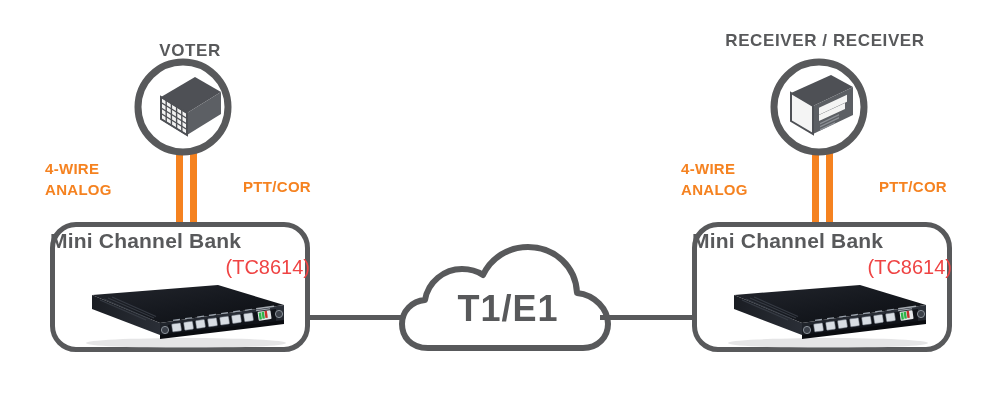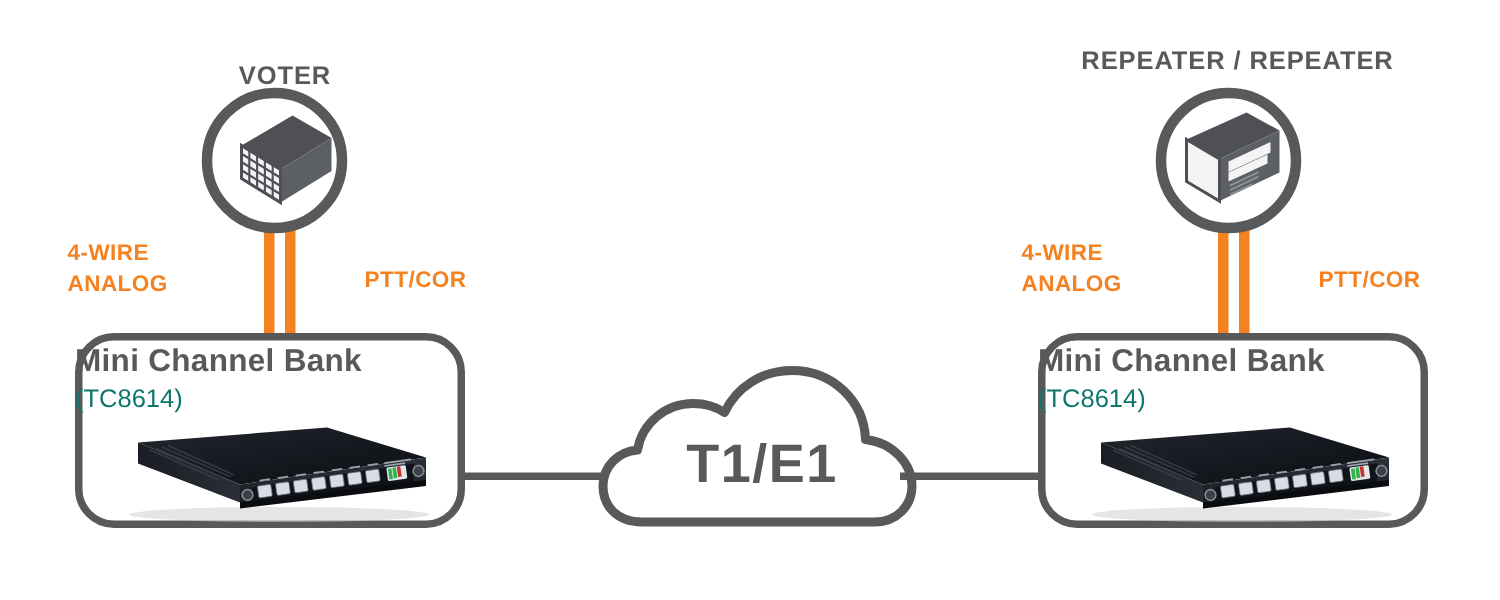--- a/index.html
+++ b/index.html
@@ -65,23 +65,23 @@
   .device-title {
     font-family: "Liberation Sans", sans-serif;
     font-weight: bold;
     font-size: 21px;
     color: #58595B;
     white-space: nowrap;
     letter-spacing: 0.2px;
   }
   .device-model {
     font-family: "Liberation Sans", sans-serif;
-    font-size: 17px;
-    color: #0f766e;
-    text-align: left;
+    font-size: 20px;
+    color: #ef4444;
+    text-align: right;
     white-space: nowrap;
   }
 
   
   .trunk-line {
     background: #58595B;
     height: 5px;
   }
 
   
@@ -229,21 +229,21 @@
                C 157 9 178 29 179 55
                C 197 57 210 71 210 86
                C 210 99 200 110 185 110
                Z" fill="#ffffff" stroke="#58595B" stroke-width="6" stroke-linejoin="round"></path>
     </svg>
   </div>
   <div class="abs cloud-label" style="left:398px; top:288px; width:220px;">T1/E1</div>
 
   <div class="abs trunk-line" style="left:600px; top:315px; width:96px;"></div>
 
-  <div class="abs endpoint-title" style="left:700px; top:31px; width:250px;">REPEATER / REPEATER</div>
+  <div class="abs endpoint-title" style="left:700px; top:31px; width:250px;">RECEIVER / RECEIVER</div>
 
   <div class="abs cable" style="left:812px; top:140px; height:82px;"></div>
   <div class="abs cable" style="left:826px; top:140px; height:82px;"></div>
 
   <div class="abs icon-circle" style="left:769px; top:57px;">
     <svg viewBox="0 0 100 100" width="100" height="100">
       <circle cx="50" cy="50" r="45" fill="#ffffff" stroke="#58595B" stroke-width="7"></circle>
 
       <polygon points="22,36 62,18 84,30 44,49" fill="#4E5055"></polygon>
 

